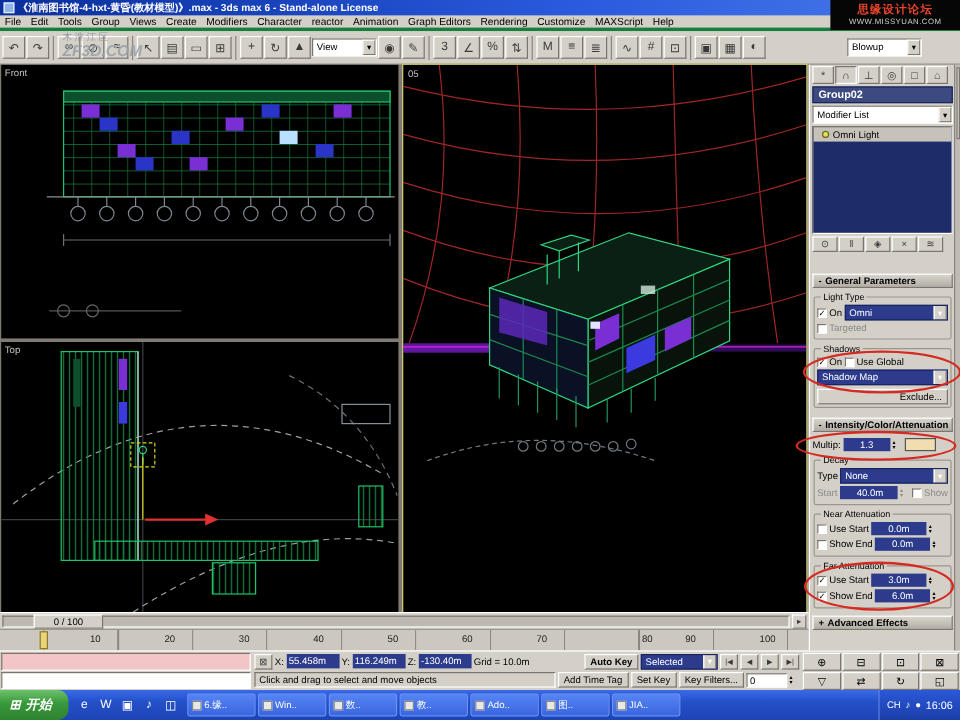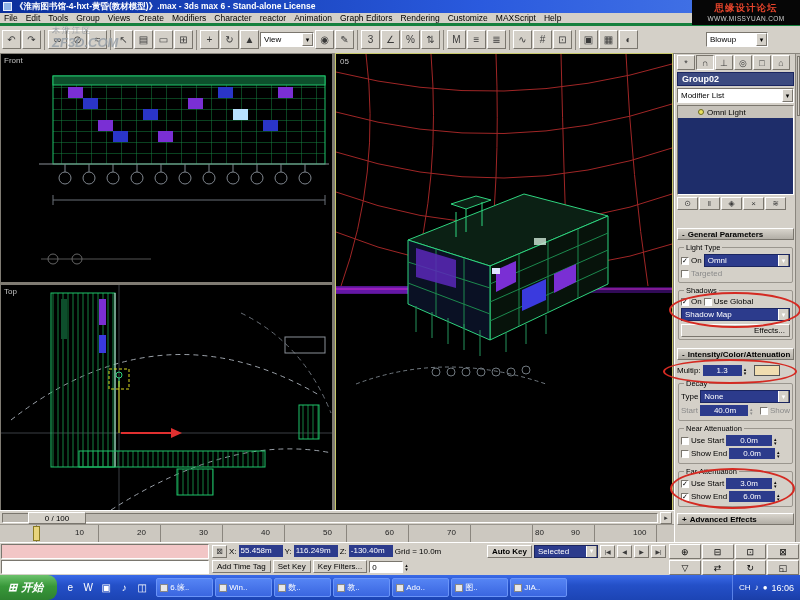--- a/index.html
+++ b/index.html
@@ -52,21 +52,21 @@
 .nav{border:1px solid;border-color:#fff #7a766e #7a766e #fff;display:flex;align-items:center;justify-content:center;font-size:9px;background:#d4d0c8}
 .spin{display:inline-flex;flex-direction:column;width:8px;flex:none}
 .spin::before{content:"▴";font-size:5px;line-height:4px}
 .spin::after{content:"▾";font-size:5px;line-height:4px}
 
 .cmdpanel{position:absolute;left:674px;top:54px;width:126px;height:488px;background:#d4d0c8;border-left:1px solid #fff;padding:1px 6px 1px 2px;font-size:8px}
 .ptabs{display:flex;gap:1px;margin-bottom:2px}
 .ptabs .tb{width:18px;height:15px;font-size:9px}
 .namefield{height:14px;background:#3c4a80;color:#fff;font-weight:bold;font-size:9px;display:flex;align-items:center;padding-left:4px;border:1px solid #1a2560;margin-bottom:2px}
 .stack{height:90px;background:#1e2d6a;border:1px solid;border-color:#7a766e #fff #fff #7a766e;margin:2px 0}
-.stackrow{height:12px;background:#c6c2ba;display:flex;align-items:center;padding-left:20px;gap:3px;font-size:8px}
+.stackrow{height:12px;background:#c6c2ba;display:flex;align-items:center;padding-left:7px;gap:3px;font-size:8px}
 .bulb{width:6px;height:6px;background:#e8df60;border:1px solid #6a6a20;border-radius:50%;flex:none}
 .stackbtns{display:flex;gap:1px;margin-bottom:2px}
 .stackbtns .tb{width:21px;height:13px;font-size:8px}
 .rh{height:12px;background:linear-gradient(#d8d4cc,#b2aea6);border:1px solid;border-color:#fff #7a766e #7a766e #fff;display:flex;align-items:center;gap:3px;padding-left:4px;font-weight:bold;font-size:8px;margin-top:2px;white-space:nowrap;overflow:hidden}
 .rh.gap{margin-top:18px}.rh.gap2{margin-top:8px}
 .grp{position:relative;border:1px solid #9a968e;margin:7px 1px 4px;padding:4px 2px 2px;border-radius:2px}
 .gtitle{position:absolute;top:-5px;left:5px;background:#d4d0c8;padding:0 2px;font-size:7.5px}
 .prow{display:flex;align-items:center;gap:2px;margin:2px 0;font-size:8px;white-space:nowrap}
 .cb{width:8px;height:8px;background:#fff;border:1px solid;border-color:#7a766e #fff #fff #7a766e;display:inline-flex;align-items:center;justify-content:center;font-size:7px;flex:none}
 .cb.on::after{content:"✓"}
@@ -334,20 +334,21 @@
         <div class="combo navy" style="width:64px;height:13px">
           <span>Selected</span>
             <span class="arr"></span>
         </div>
         <span class="tb" style="width:15px;height:13px;font-size:6px">|◀</span>
         <span class="tb" style="width:15px;height:13px;font-size:6px">◀</span>
         <span class="tb" style="width:15px;height:13px;font-size:6px">▶</span>
         <span class="tb" style="width:15px;height:13px;font-size:6px">▶|</span>
       </div>
       <div class="srow">
+        <div class="prompt">Click and drag to select and move objects</div>
         <span class="sbtn">Add Time Tag</span>
         <span class="sbtn">Set Key</span>
         <span class="sbtn">Key Filters...</span>
         <span class="wfld">0</span>
         <span class="spin"></span>
       </div>
     </div>
     <div class="navcol">
       <span class="nav">⊕</span>
       <span class="nav">⊟</span>
@@ -412,21 +413,21 @@
       <div class="prow">
         <span class="cb on"></span>
         <span>On</span>
         <span class="cb"></span>
         <span>Use Global</span>
       </div>
       <div class="combo navy" style="height:13px">
         <span>Shadow Map</span>
           <span class="arr"></span>
       </div>
-      <div class="sbtn" style="margin-top:3px;justify-content:flex-end">Effects...</div>
+      <div class="sbtn" style="margin-top:3px;justify-content:flex-end">Exclude...</div>
       <div class="redc" style="left:-10px;right:-9px;top:1px;height:36px"></div>
     </div>
 
     <div class="rh gap2">
       <span>-</span>
         <span>Intensity/Color/Attenuation</span>
     </div>
     <div class="prow" style="position:relative;margin-top:5px">
       <span>Multip:</span>
       <span class="nfld">1.3</span>

